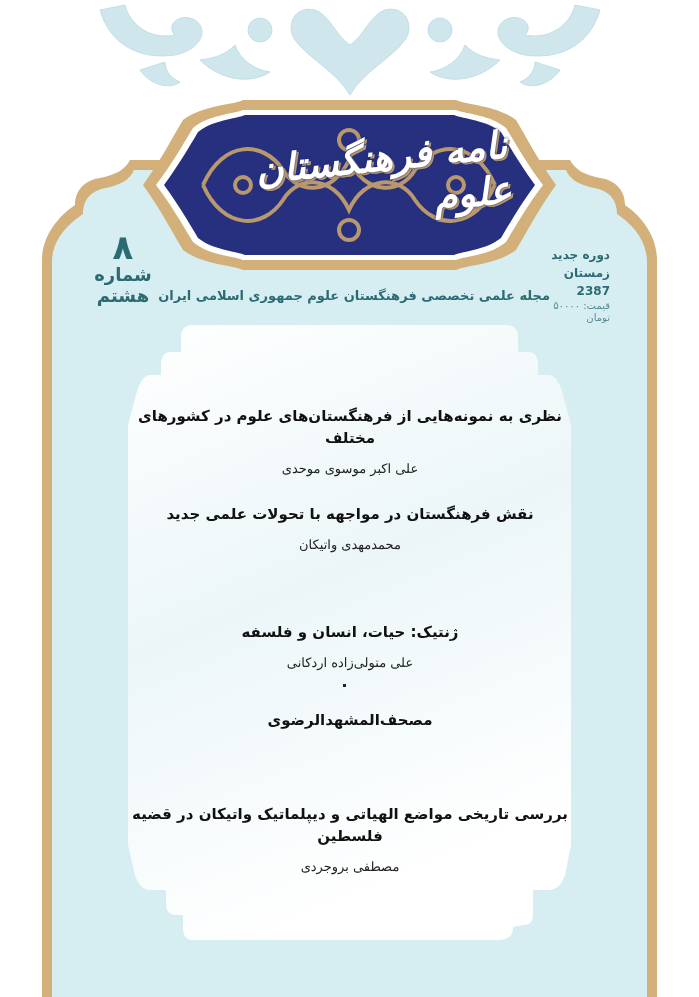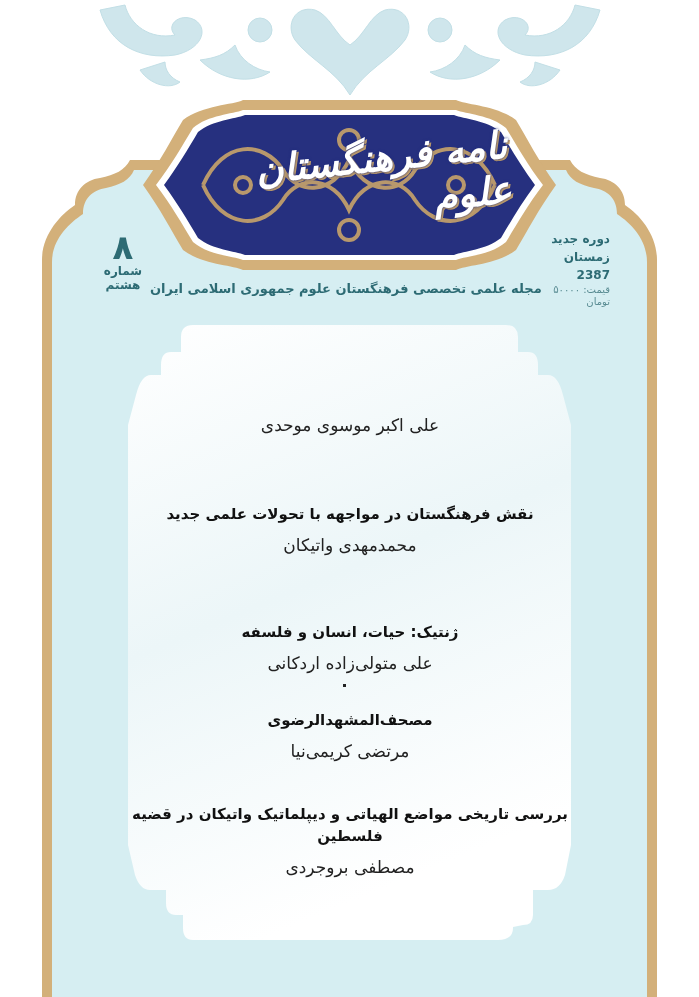--- a/index.html
+++ b/index.html
@@ -17,40 +17,40 @@
     color:#ffffff; font-family:"DejaVu Serif", serif; font-style:italic;
     font-size:38px; font-weight:bold; direction:rtl;
     text-shadow: 0 0 3px #1e2a7a, 2px 2px 0 #c8a46a;
     transform: rotate(-6deg);
   }
   .issue-block {
     position:absolute; left:88px; top:232px; width:70px; text-align:center;
     color:#2d6b74;
   }
   .issue-num { font-size:34px; font-weight:bold; line-height:30px; font-family:"DejaVu Sans", sans-serif; }
-  .issue-label { font-size:12px; font-weight:bold; direction:rtl; margin-top:2px; }
+  .issue-label { font-size:18px; font-weight:bold; direction:rtl; margin-top:2px; }
   .meta-block {
-    position:absolute; left:530px; top:230px; width:80px; text-align:right; direction:rtl;
+    position:absolute; left:530px; top:246px; width:80px; text-align:right; direction:rtl;
     color:#2d6b74;
   }
   .meta-period { font-size:12px; font-weight:bold; line-height:18px; }
   .meta-season { font-size:12px; font-weight:bold; line-height:18px; }
   .meta-price { font-size:10px; color:#5a8c93; line-height:12px; }
   .subtitle {
-    position:absolute; left:150px; top:281px; width:400px; text-align:left; direction:rtl;
+    position:absolute; left:150px; top:288px; width:400px; text-align:right; direction:rtl;
     color:#2d6b74; font-size:13px; font-weight:bold;
   }
   .panel { position:absolute; left:128px; top:325px; width:443px; height:615px; }
   .articles {
     position:absolute; left:130px; top:405px; width:440px;
     direction:rtl; text-align:center;
   }
   .article { position:absolute; left:0; width:440px; }
   .article-title { font-size:15px; font-weight:bold; color:#111; line-height:22px; }
-  .article-author { font-family:"DejaVu Serif", serif; font-size:17px; color:#222; line-height:20px; margin-top:10px; }
+  .article-author { font-family:"DejaVu Serif", serif; font-size:13px; color:#222; line-height:20px; margin-top:10px; }
   .sep-dot { position:absolute; left:343px; top:684px; width:3px; height:3px; background:#222; }
 </style>
 </head>
 <body>
 
 <svg class="ornament-top" viewBox="0 0 540 100">
   <g fill="#cfe6ec" stroke="#c2dfe6" stroke-width="1">
     <path d="M270 95 C255 70 230 60 215 40 C205 25 215 5 235 10 C250 15 255 35 270 45 C285 35 290 15 305 10 C325 5 335 25 325 40 C310 60 285 70 270 95 Z"></path>
     <path d="M20 10 C30 45 60 60 95 55 C120 50 130 30 115 20 C100 12 85 25 95 35 C70 40 50 25 45 5 Z"></path>
     <path d="M520 10 C510 45 480 60 445 55 C420 50 410 30 425 20 C440 12 455 25 445 35 C470 40 490 25 495 5 Z"></path>
@@ -102,32 +102,32 @@
       <stop offset="0" stop-color="#ffffff"></stop>
       <stop offset="0.5" stop-color="#ecf6f8"></stop>
       <stop offset="1" stop-color="#ffffff"></stop>
     </linearGradient>
   </defs>
   <path d="M65 0 L378 0 Q390 0 390 12 L390 27 L400 27 Q410 27 410 40 L410 50 L420 50 Q430 50 435 70 L443 100 L443 520 L437 550 Q432 565 420 565 L405 565 L405 590 Q405 600 395 600 L395 600 L385 602 L385 603 Q385 615 370 615 L65 615 Q55 615 55 603 L55 590 L48 590 Q38 590 38 578 L38 565 L22 565 Q12 565 7 550 L0 520 L0 100 L8 70 Q13 50 23 50 L33 50 L33 40 Q33 27 43 27 L53 27 L53 12 Q53 0 65 0 Z" fill="url(#pg)"></path>
 </svg>
 
 <div class="articles">
   <div class="article" style="top:0px;">
+    <div class="article-title">نظری به نمونه‌هایی از فرهنگستان‌های علوم در کشورهای مختلف</div>
     <div class="article-author">علی اکبر موسوی موحدی</div>
   </div>
   <div class="article" style="top:98px;">
     <div class="article-title">نقش فرهنگستان در مواجهه با تحولات علمی جدید</div>
     <div class="article-author">محمدمهدی واتیکان</div>
   </div>
   <div class="article" style="top:200px;margin-top:16px;">
     <div class="article-title">ژنتیک: حیات، انسان و فلسفه</div>
     <div class="article-author">علی متولی‌زاده اردکانی</div>
   </div>
   <div class="article" style="top:298px;margin-top:6px;">
     <div class="article-title">مصحف‌المشهدالرضوی</div>
-    <div class="article-author">مرتضی کریمی‌نیا</div>
   </div>
   <div class="article" style="top:398px;">
     <div class="article-title">بررسی تاریخی مواضع الهیاتی و دیپلماتیک واتیکان در قضیه فلسطین</div>
     <div class="article-author">مصطفی بروجردی</div>
   </div>
 </div>
 <div class="sep-dot"></div>
 
 </body></html>

